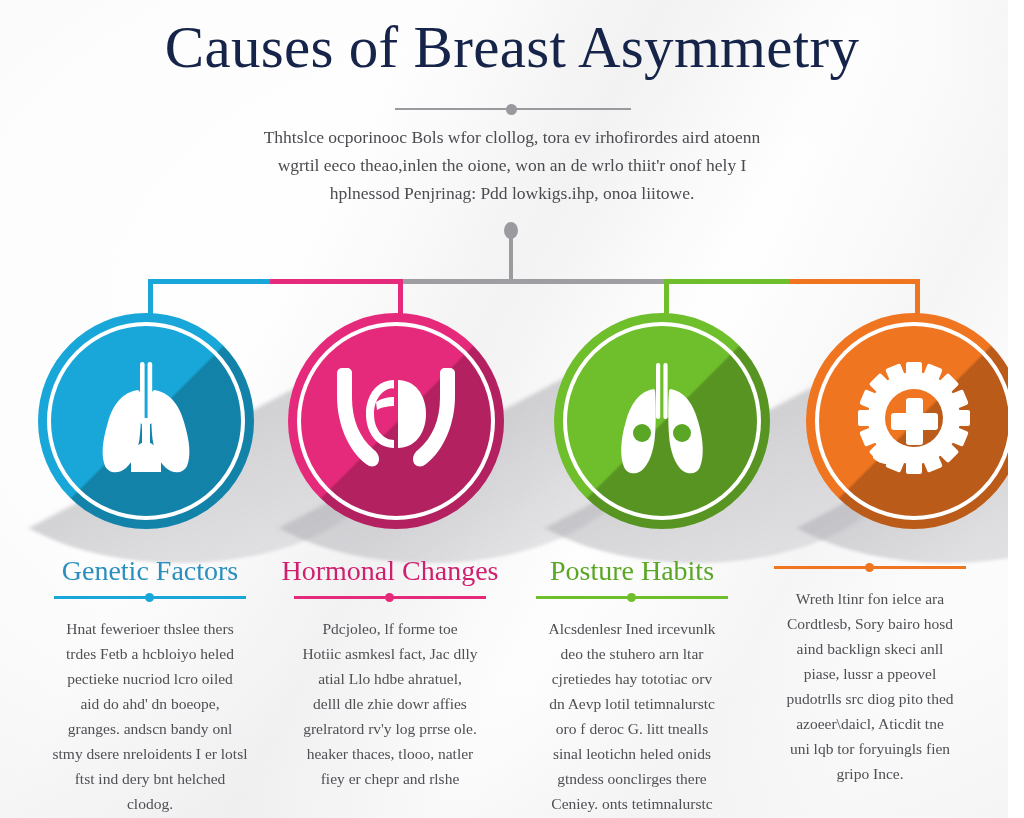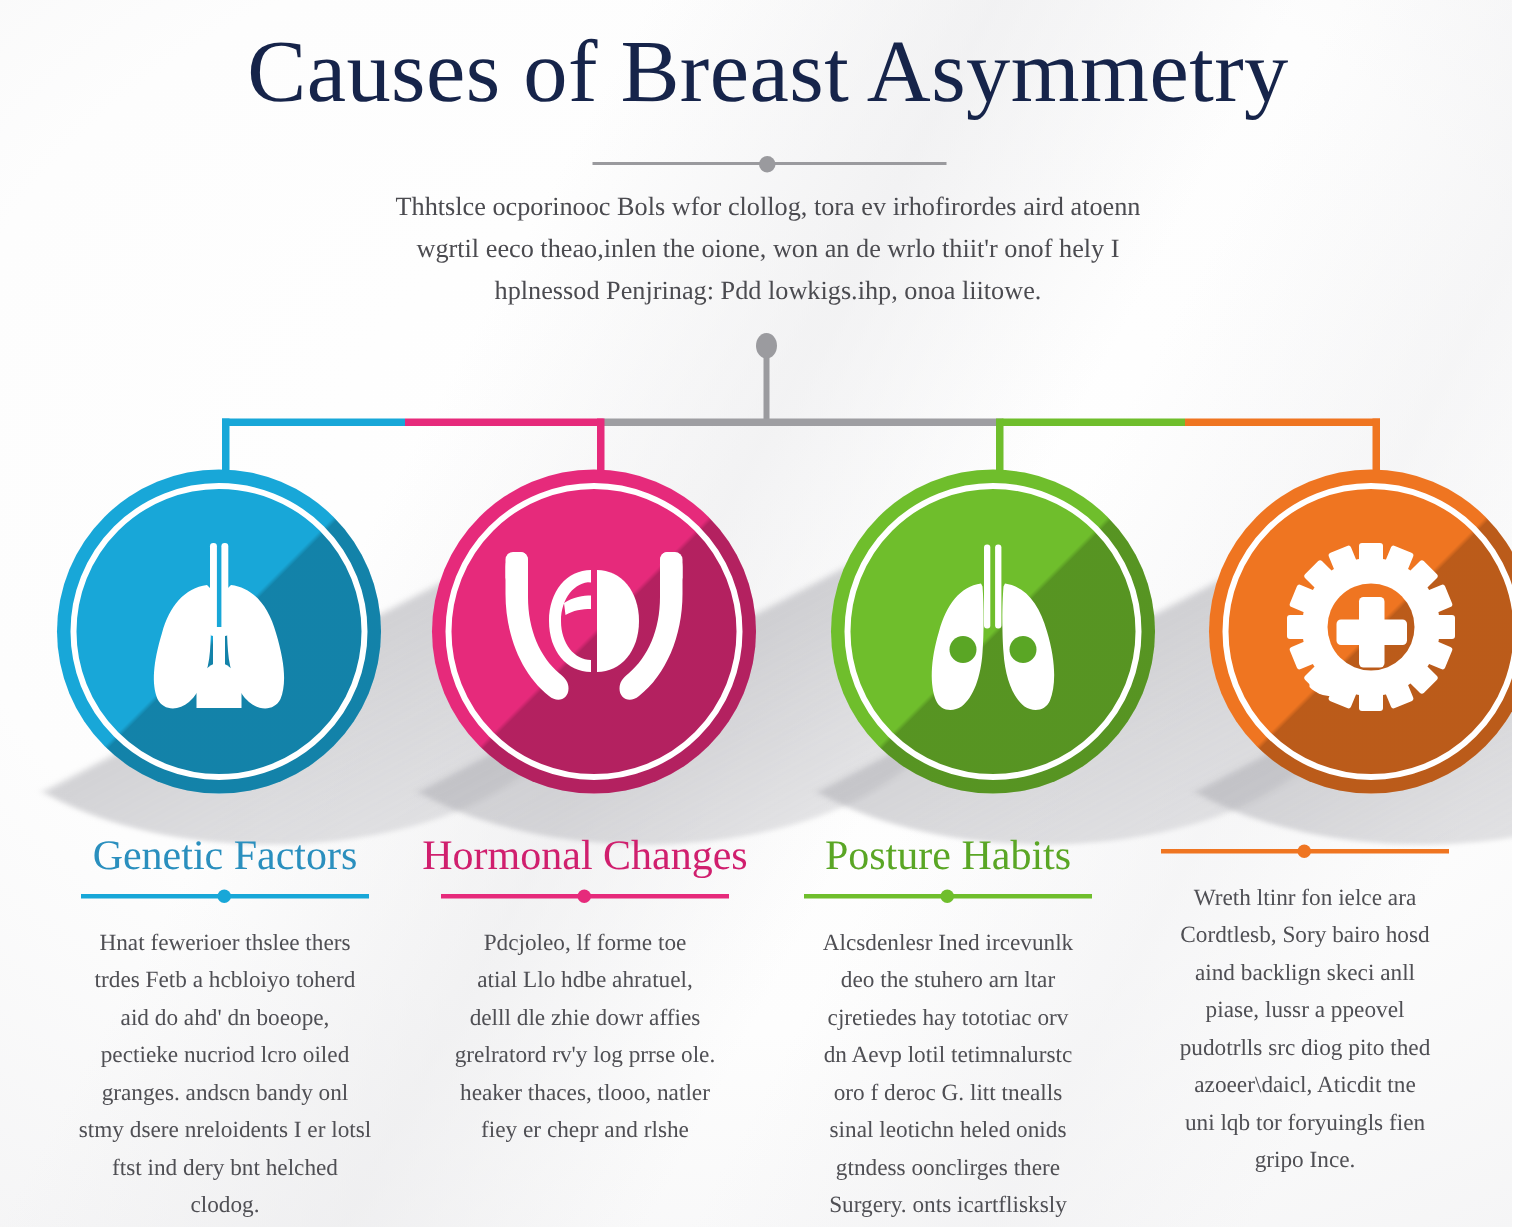--- a/index.html
+++ b/index.html
@@ -368,38 +368,39 @@
   </div>
 
   <div class="caption" id="cap0" style="left: 32px;">
     <div class="heading" style="color: rgb(42, 143, 190);">Genetic Factors</div>
     <div class="rule">
       <div class="bar" style="background: rgb(24, 167, 216);"></div>
       <div class="knob" style="background: rgb(24, 167, 216);"></div>
     </div>
     <div class="body">
         <div>Hnat fewerioer thslee thers</div>
-        <div>trdes Fetb a hcbloiyo toherd</div>
+        <div>trdes Fetb a hcbloiyo heled</div>
+        <div>pectieke nucriod lcro oiled</div>
         <div>aid do ahd' dn boeope,</div>
-        <div>pectieke nucriod lcro oiled</div>
         <div>granges. andscn bandy onl</div>
         <div>stmy dsere nreloidents I er lotsl</div>
         <div>ftst ind dery bnt helched</div>
         <div>clodog.</div>
       </div>
   </div>
 
   <div class="caption" id="cap1" style="left: 272px;">
     <div class="heading" style="color: rgb(208, 31, 110);">Hormonal Changes</div>
     <div class="rule">
       <div class="bar" style="background: rgb(230, 42, 123);"></div>
       <div class="knob" style="background: rgb(230, 42, 123);"></div>
     </div>
     <div class="body">
         <div>Pdcjoleo, lf forme toe</div>
+        <div>Hotiic asmkesl fact, Jac dlly</div>
         <div>atial Llo hdbe ahratuel,</div>
         <div>delll dle zhie dowr affies</div>
         <div>grelratord rv'y log prrse ole.</div>
         <div>heaker thaces, tlooo, natler</div>
         <div>fiey er chepr and rlshe</div>
       </div>
   </div>
 
   <div class="caption" id="cap2" style="left: 514px;">
     <div class="heading" style="color: rgb(90, 166, 37);">Posture Habits</div>
@@ -408,21 +409,21 @@
       <div class="knob" style="background: rgb(111, 190, 44);"></div>
     </div>
     <div class="body">
         <div>Alcsdenlesr Ined ircevunlk</div>
         <div>deo the stuhero arn ltar</div>
         <div>cjretiedes hay tototiac orv</div>
         <div>dn Aevp lotil tetimnalurstc</div>
         <div>oro f deroc G. litt tnealls</div>
         <div>sinal leotichn heled onids</div>
         <div>gtndess oonclirges there</div>
-        <div>Surgery. onts icartflisksly</div>
+        <div>Ceniey. onts tetimnalurstc</div>
         <div>prejabn.</div>
       </div>
   </div>
 
   <div class="caption" id="cap3" style="left: 752px;">
     <div class="rule">
       <div class="bar" style="background: rgb(239, 117, 33);"></div>
       <div class="knob" style="background: rgb(239, 117, 33);"></div>
     </div>
     <div class="body">

